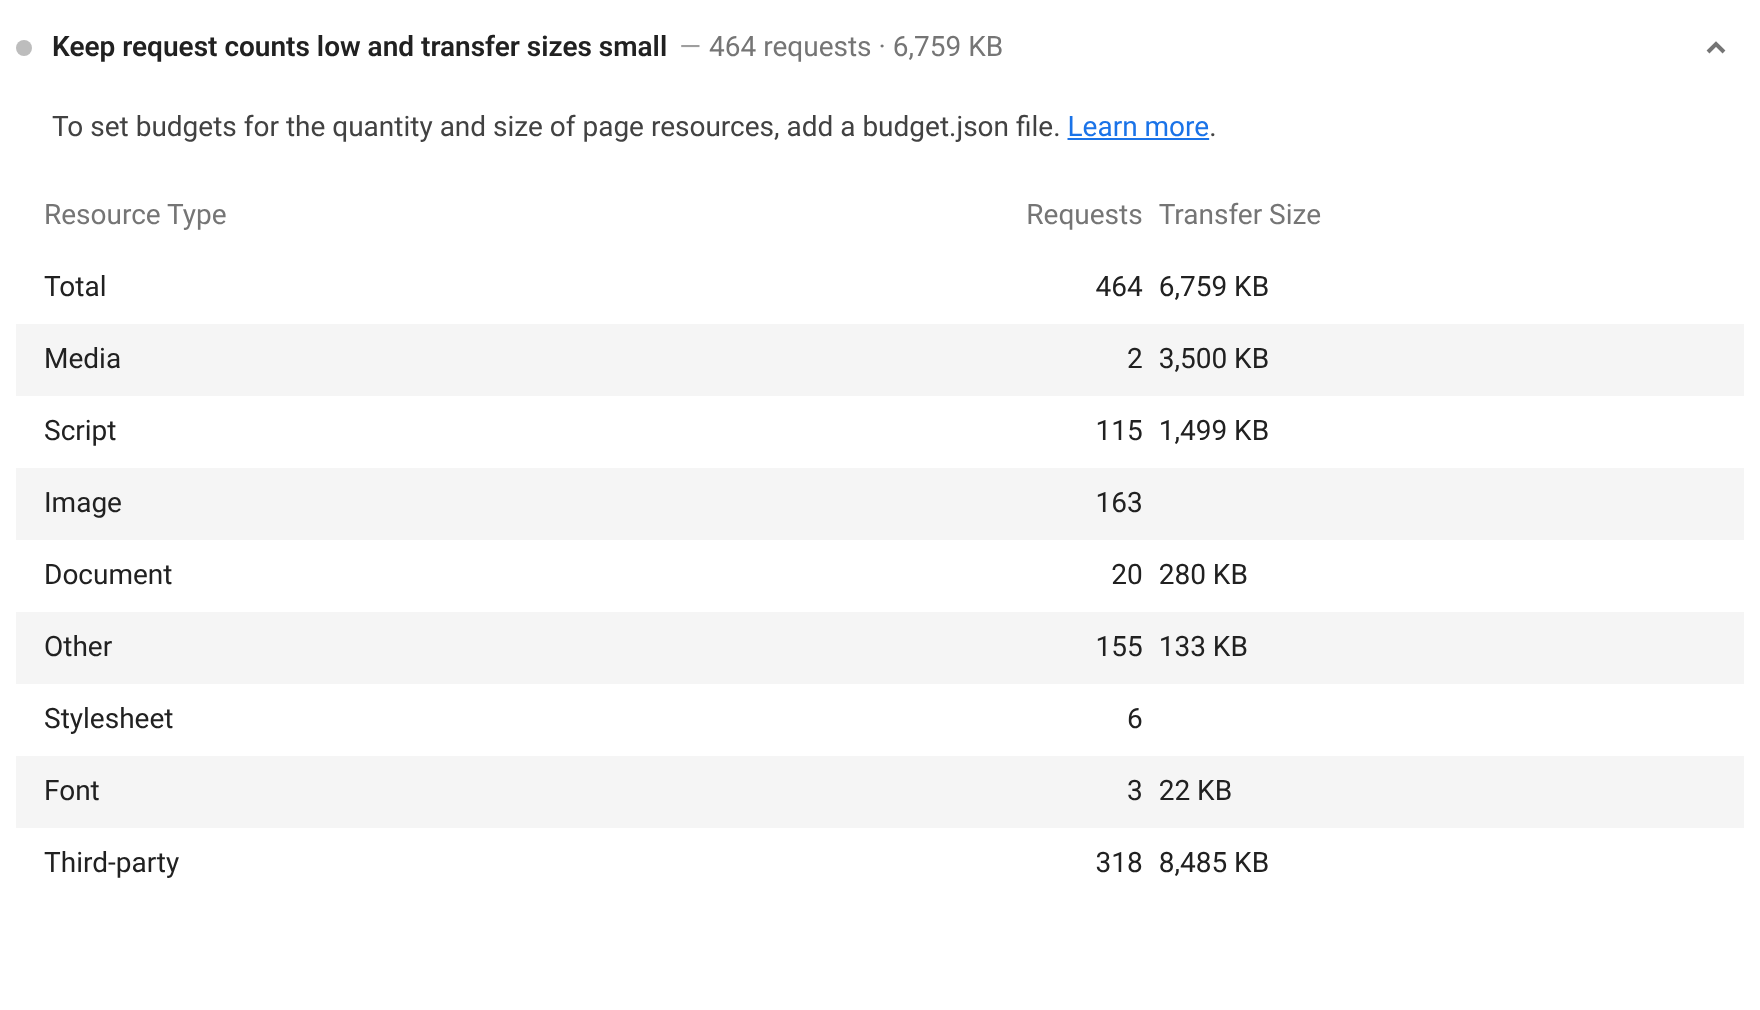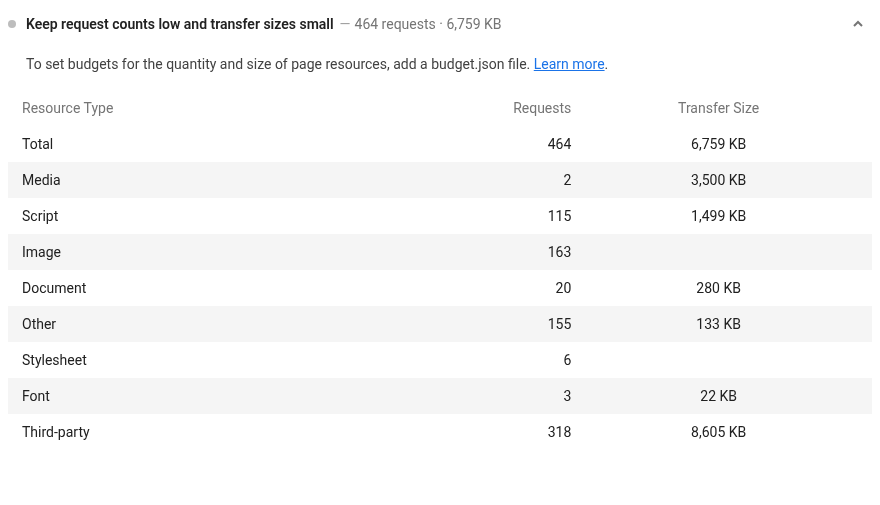--- a/index.html
+++ b/index.html
@@ -87,21 +87,21 @@
       background: #f5f5f5;
     }
     .col-type {
       text-align: left;
     }
     .col-requests {
       text-align: right;
       padding-right: 8px;
     }
     .col-size {
-      text-align: center;
+      text-align: left;
     }
     .trow .col-type,
     .trow .col-requests,
     .trow .col-size {
       color: #212121;
     }
   </style>
 </head>
 <body>
 
@@ -163,16 +163,16 @@
         <div class="col-requests">6</div>
       </div>
       <div class="trow">
         <div class="col-type">Font</div>
         <div class="col-requests">3</div>
         <div class="col-size">22 KB</div>
       </div>
       <div class="trow">
         <div class="col-type">Third-party</div>
         <div class="col-requests">318</div>
-        <div class="col-size">8,605 KB</div>
+        <div class="col-size">8,485 KB</div>
       </div>
     </div>
 </div>
 
 </body></html>

